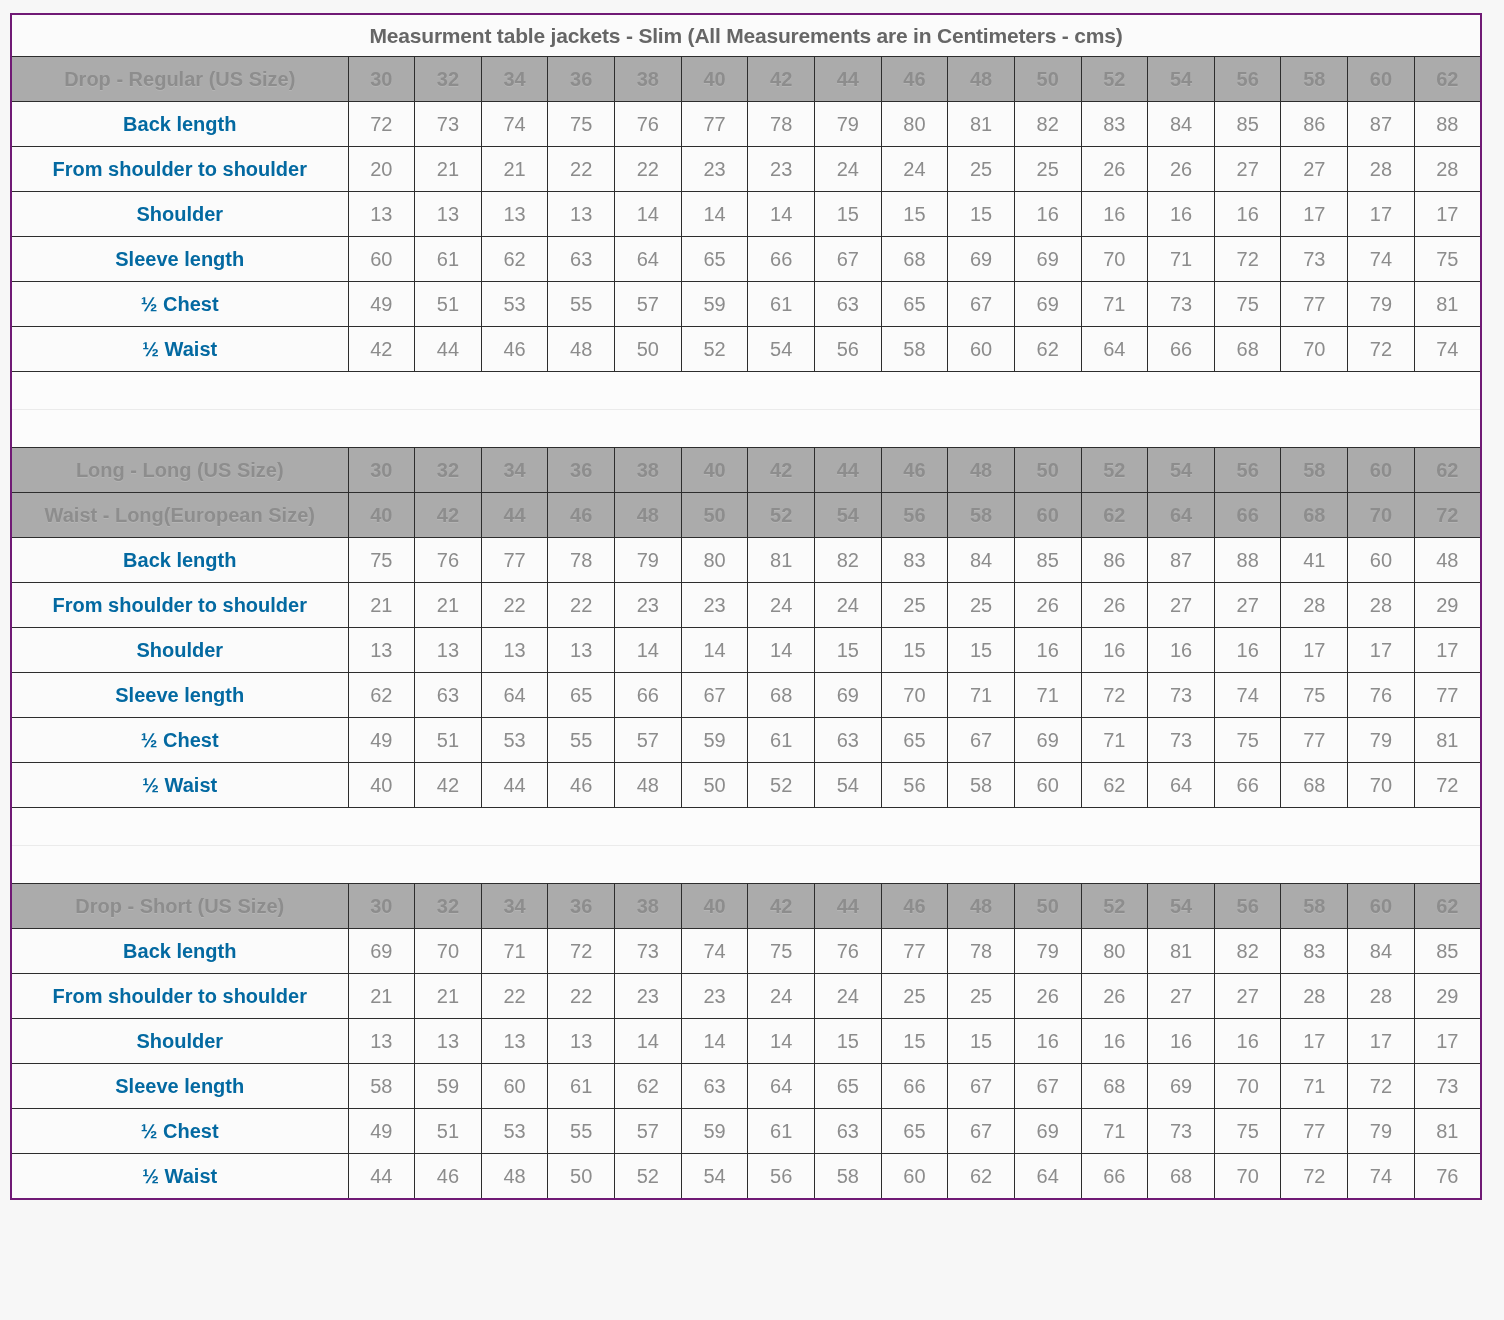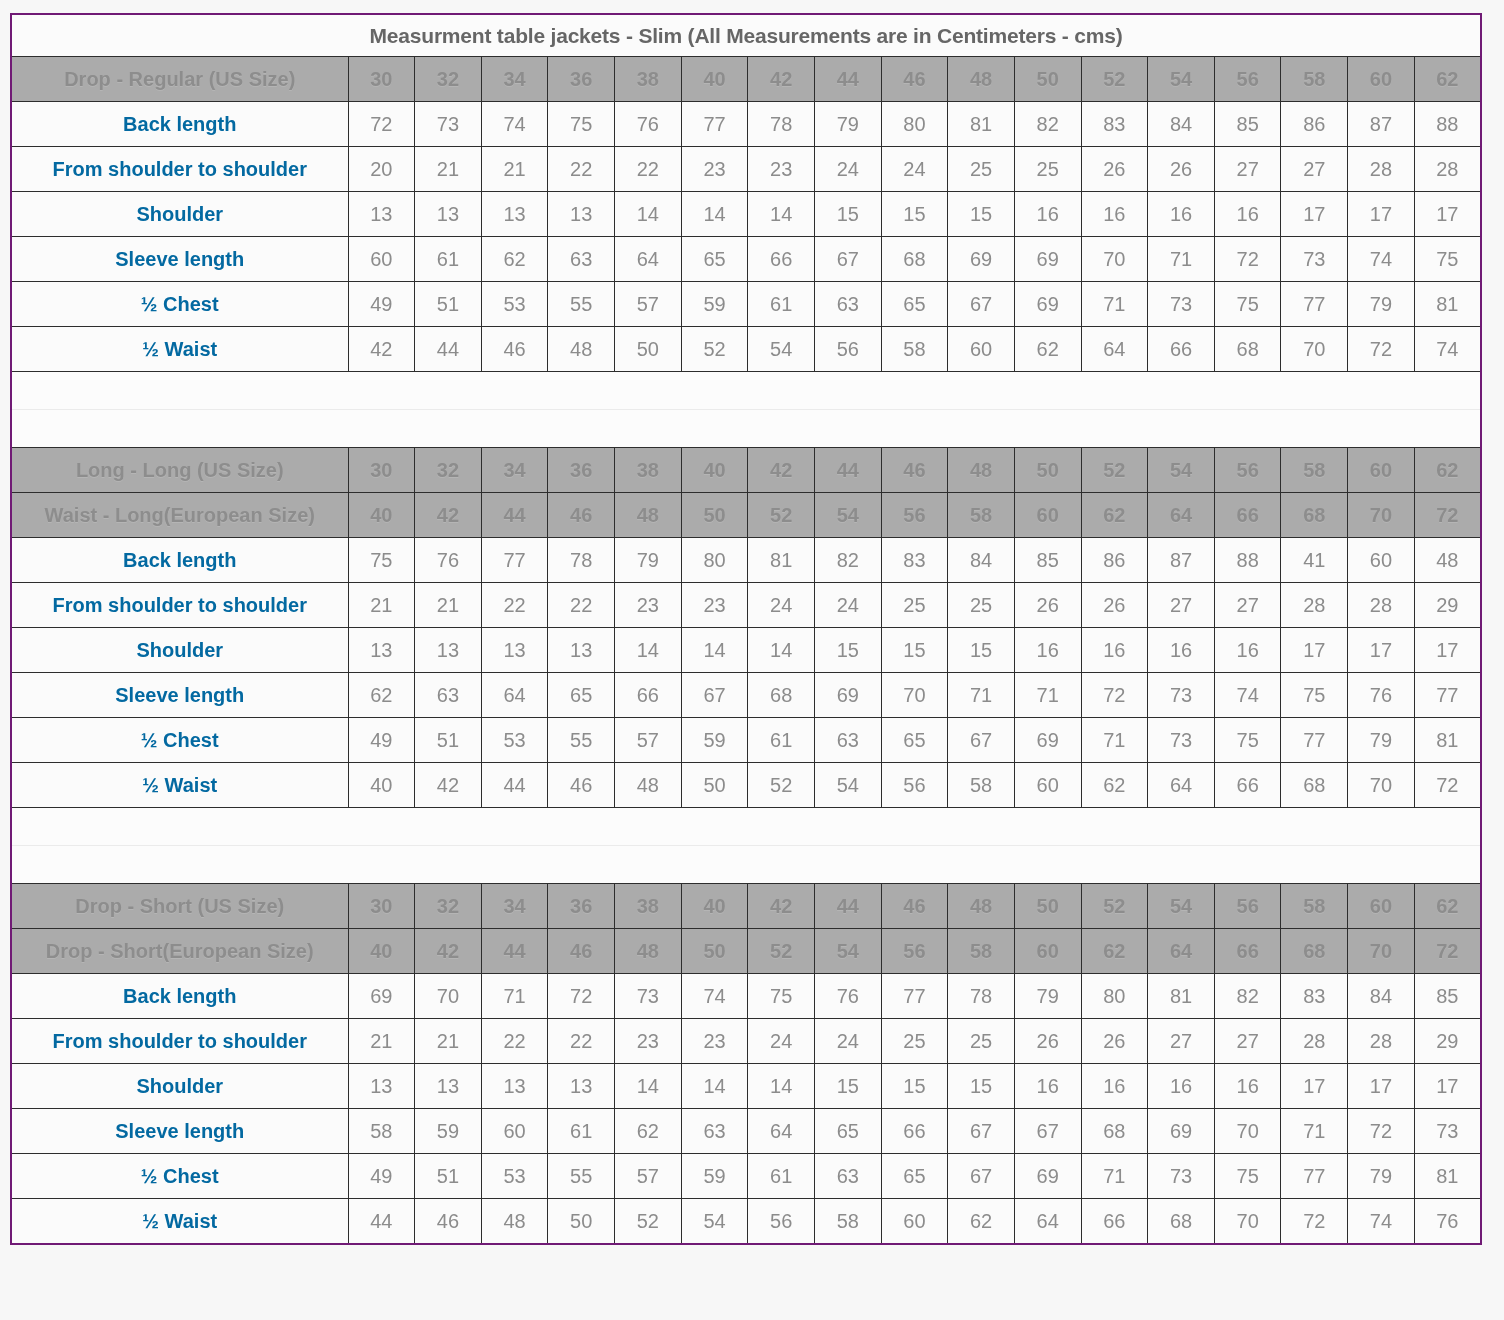--- a/index.html
+++ b/index.html
@@ -407,40 +407,20 @@
           <td>46</td>
           <td>48</td>
           <td>50</td>
           <td>52</td>
           <td>54</td>
           <td>56</td>
           <td>58</td>
           <td>60</td>
           <td>62</td>
         </tr>
-        <tr class="hdr">
-          <td class="lbl">Drop - Short(European Size)</td>
-          <td>40</td>
-          <td>42</td>
-          <td>44</td>
-          <td>46</td>
-          <td>48</td>
-          <td>50</td>
-          <td>52</td>
-          <td>54</td>
-          <td>56</td>
-          <td>58</td>
-          <td>60</td>
-          <td>62</td>
-          <td>64</td>
-          <td>66</td>
-          <td>68</td>
-          <td>70</td>
-          <td>72</td>
-        </tr>
         <tr class="data">
           <td class="lbl">Back length</td>
           <td>69</td>
           <td>70</td>
           <td>71</td>
           <td>72</td>
           <td>73</td>
           <td>74</td>
           <td>75</td>
           <td>76</td>

